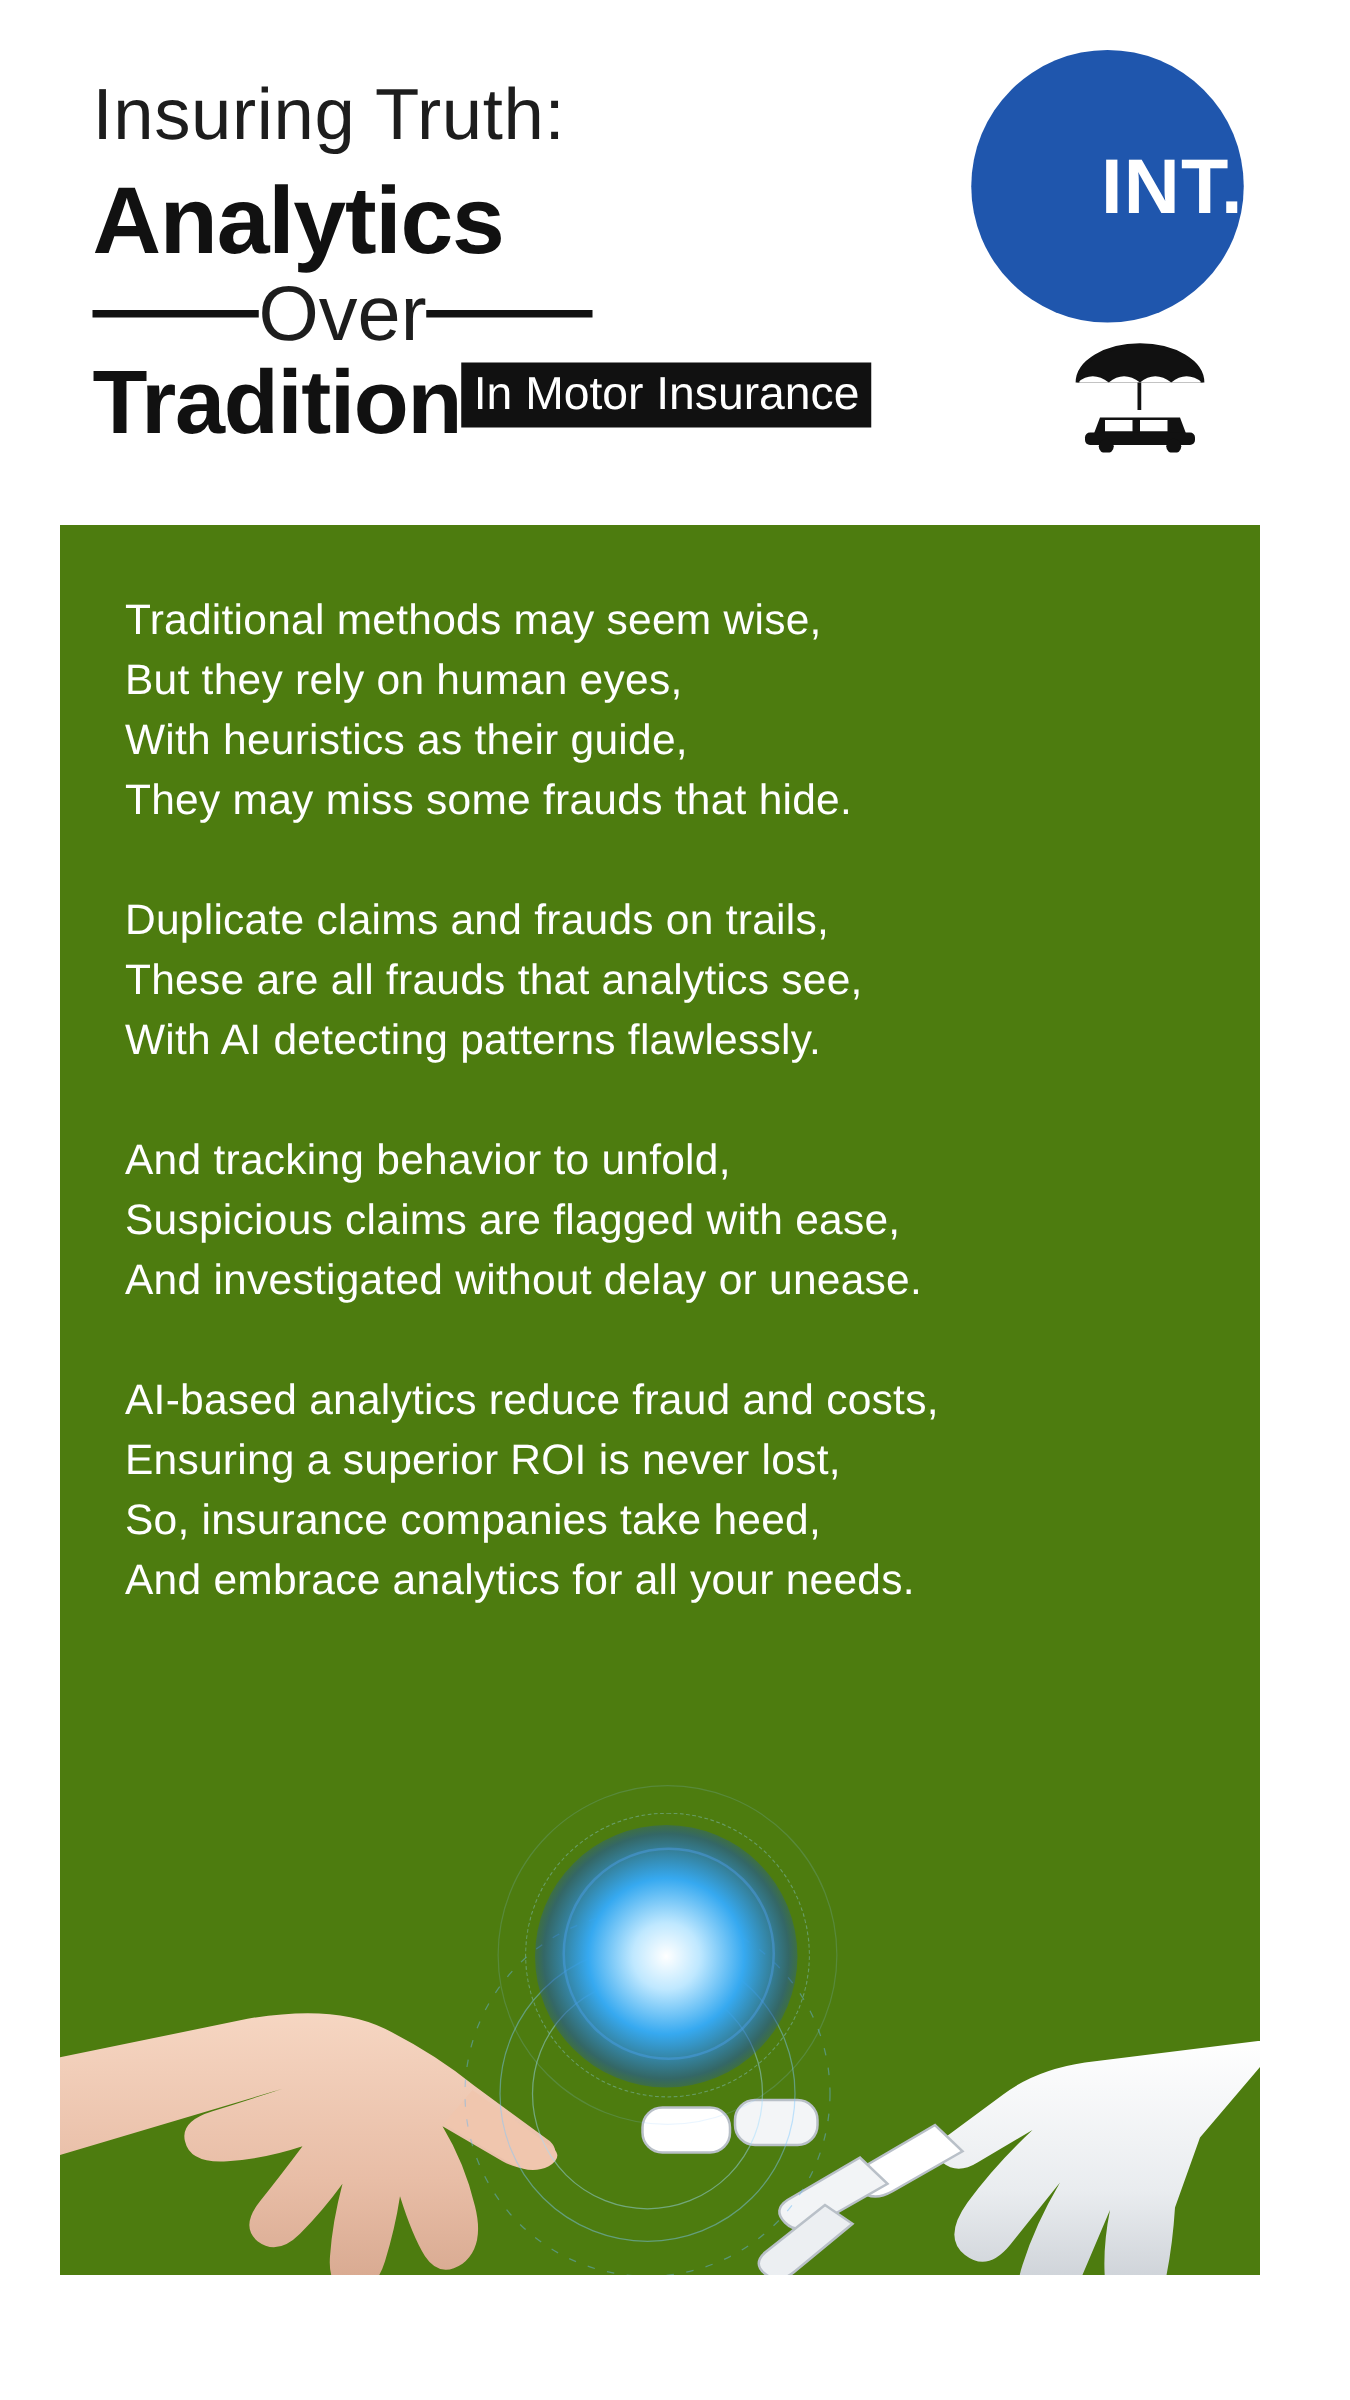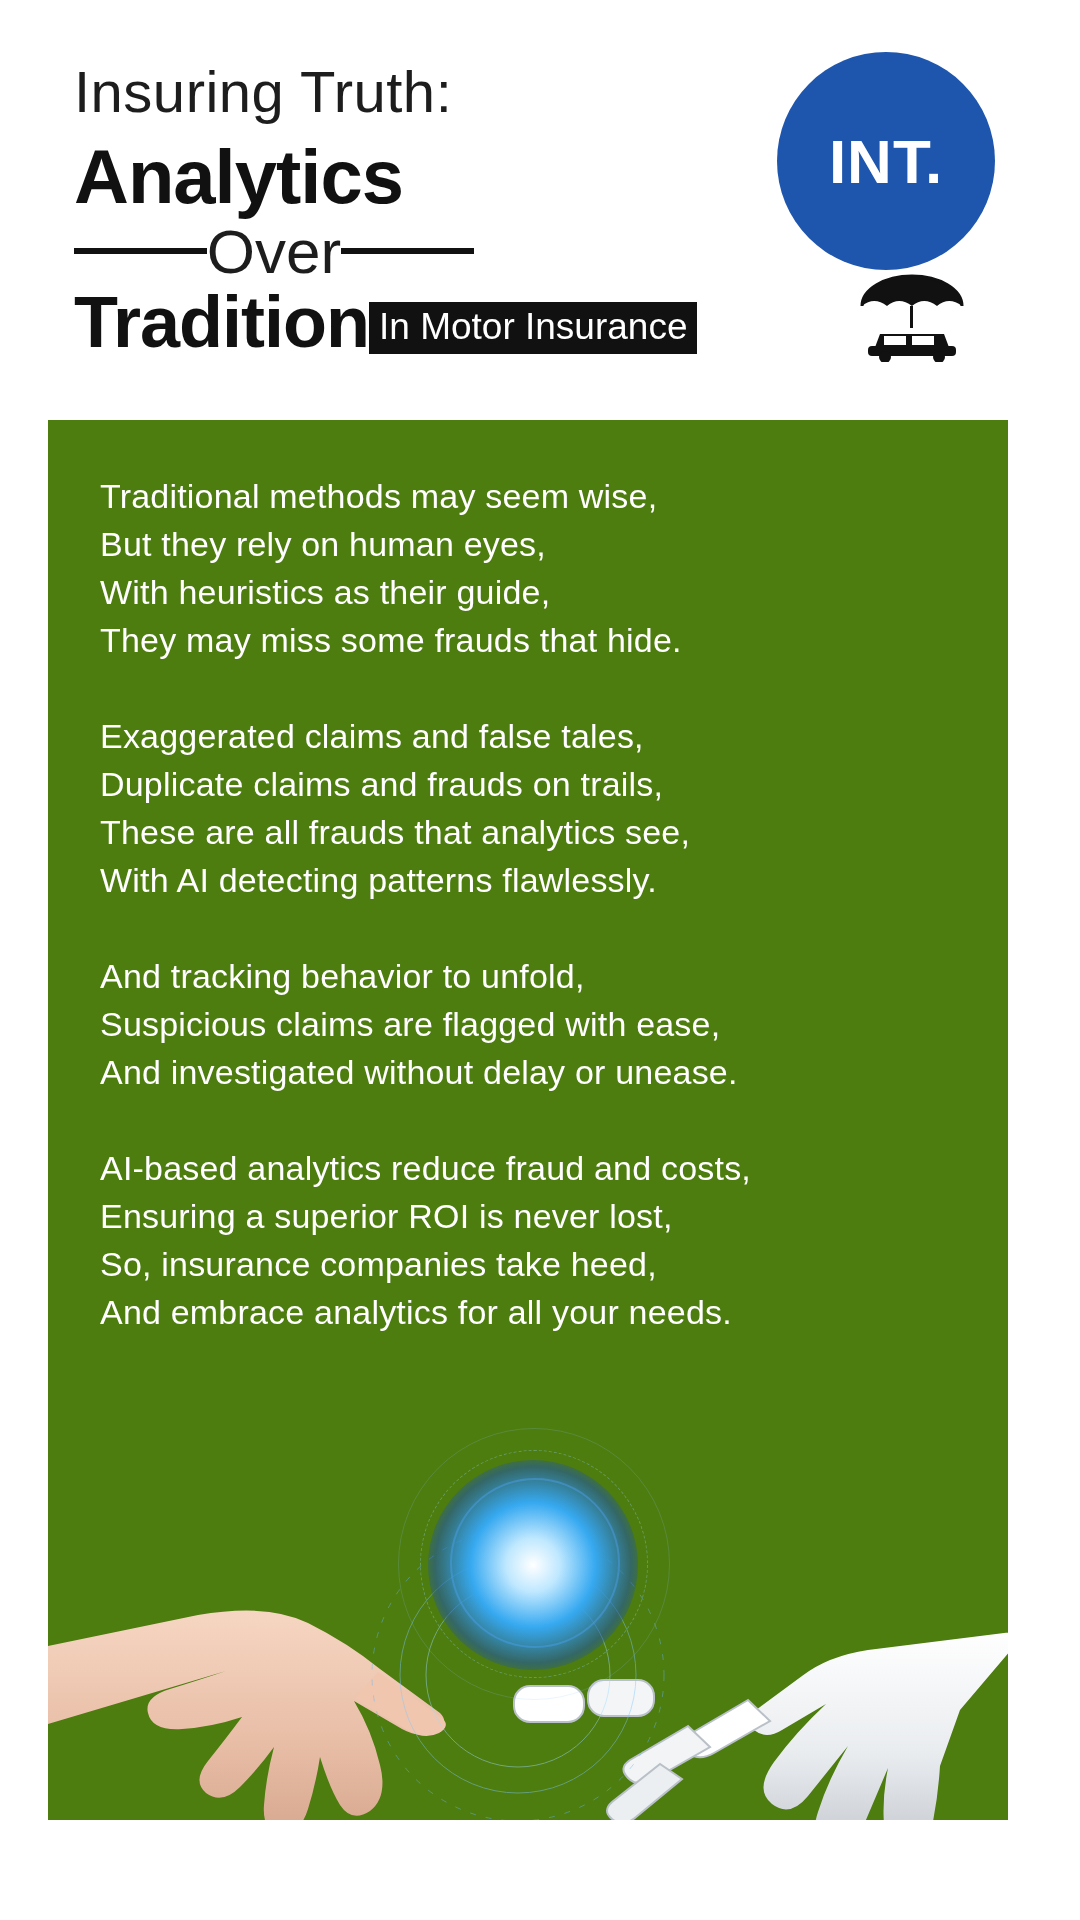--- a/index.html
+++ b/index.html
@@ -81,35 +81,35 @@
     letter-spacing: -1px;
     line-height: 1;
   }
   .subtitle-chip {
     background: #111111;
     color: #ffffff;
     font-size: 37px;
     font-weight: 400;
     padding: 6px 10px 9px 10px;
     line-height: 1;
-    margin-bottom: 4px;
+    margin-bottom: 16px;
     white-space: nowrap;
   }
 
   .logo-circle {
     position: absolute;
     right: 85px;
-    top: 52px;
+    top: 40px;
     width: 218px;
     height: 218px;
     border-radius: 50%;
     background: #1f56ad;
     display: flex;
     align-items: center;
-    justify-content: center;
+    justify-content: flex-end;
   }
   .logo-text {
     color: #ffffff;
     font-size: 62px;
     font-weight: bold;
     letter-spacing: 1px;
   }
 
   .umbrella-car {
     position: absolute;
@@ -225,21 +225,20 @@
 <div class="panel">
 
   <div class="poem">
     <div class="stanza">
       <div>Traditional methods may seem wise,</div>
       <div>But they rely on human eyes,</div>
       <div>With heuristics as their guide,</div>
       <div>They may miss some frauds that hide.</div>
     </div>
     <div class="stanza">
-      <div>Exaggerated claims and false tales,</div>
       <div>Duplicate claims and frauds on trails,</div>
       <div>These are all frauds that analytics see,</div>
       <div>With AI detecting patterns flawlessly.</div>
     </div>
     <div class="stanza">
       <div>And tracking behavior to unfold,</div>
       <div>Suspicious claims are flagged with ease,</div>
       <div>And investigated without delay or unease.</div>
     </div>
     <div class="stanza">

